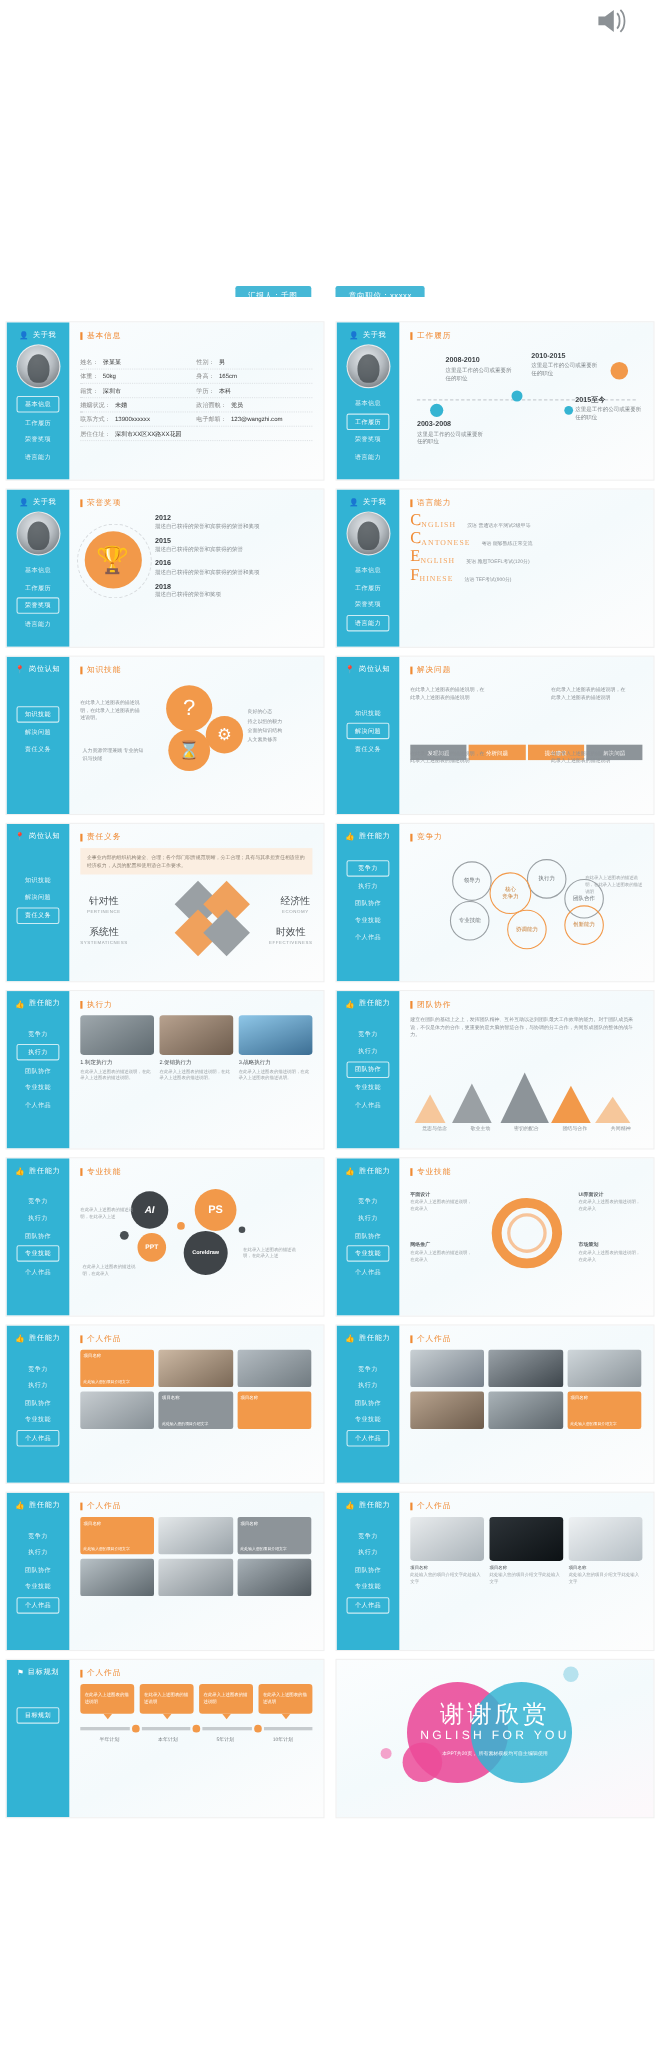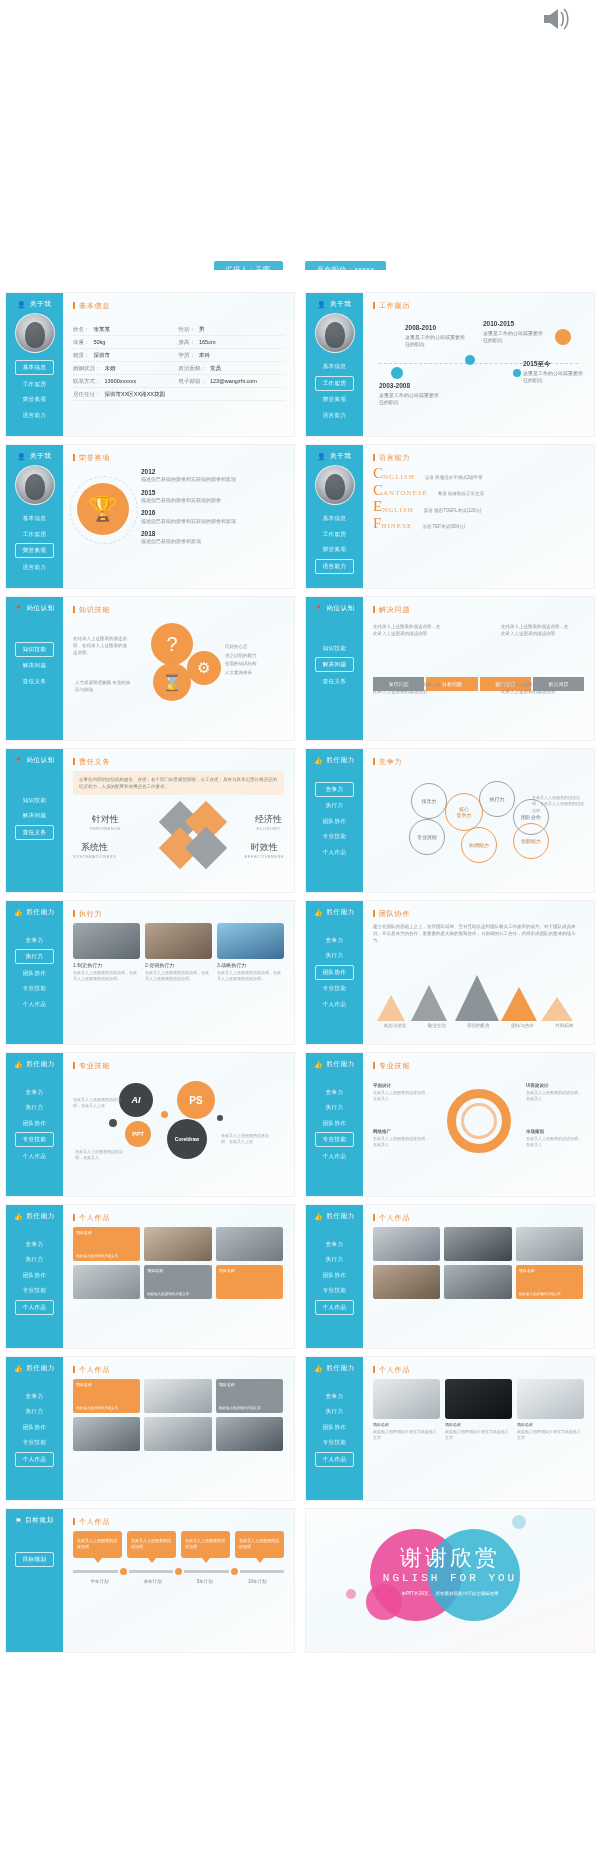--- a/index.html
+++ b/index.html
@@ -164,21 +164,21 @@
 
   
   .thanks{position:relative;overflow:hidden;
     background:linear-gradient(160deg,#fbfdfe 0%,#f3fafc 50%,#fdf8fb 100%);}
   .th-pink{position:absolute;width:92px;height:92px;border-radius:50%;background:#ea4c9a;
     opacity:.9;left:64px;top:20px;}
   .th-blue{position:absolute;width:92px;height:92px;border-radius:50%;background:#35b4d2;
     opacity:.85;left:122px;top:20px;}
   .th-pink-s{position:absolute;width:36px;height:36px;border-radius:50%;background:#ec4b99;
     opacity:.85;left:60px;top:75px;}
-  .th-txt{position:absolute;left:0;top:34px;width:100%;text-align:center;z-index:5;font-family:Liberation Mono, monospace;}
+  .th-txt{position:absolute;left:0;top:34px;width:100%;text-align:center;z-index:5;}
   .th-cn{font-size:22px;color:#fff;letter-spacing:3px;}
   .th-en{font-size:11px;color:#fff;letter-spacing:3px;margin-top:-1px;}
   .th-note{font-size:4.5px;color:#fff;line-height:1.7;margin-top:6px;opacity:.95;}
 
   .spacer{height:14px;width:600px;background:#fff;}
 </style>
 </head>
 <body>
 
 <div class="page">
@@ -393,21 +393,21 @@
         <div class="nav-item on">责任义务</div>
       </div>
       <div class="body">
         <div class="sect-title">责任义务</div>
         <div class="duty-note">企事业内部的组织机构健全、合理；各个部门职责规范明晰，分工合理；具有与其承担责任相适应的经济权力，人员的配置和使用适合工作要求。</div>
         <div class="diamonds">
           <span class="dia g" style="left:92px;top:8px;"></span>
           <span class="dia o" style="left:118px;top:8px;"></span>
           <span class="dia o" style="left:92px;top:34px;"></span>
           <span class="dia g" style="left:118px;top:34px;"></span>
-          <div class="dia-lbl" style="left:6px;top:14px;margin-left:11px;">
+          <div class="dia-lbl" style="left:6px;top:14px;">
               <div class="cn">针对性</div>
               <div class="en">PERTINENCE</div>
             </div>
           <div class="dia-lbl" style="right:2px;top:14px;">
               <div class="cn">经济性</div>
               <div class="en">ECONOMY</div>
             </div>
           <div class="dia-lbl" style="left:0;top:42px;">
               <div class="cn">系统性</div>
               <div class="en">SYSTEMATICNESS</div>

